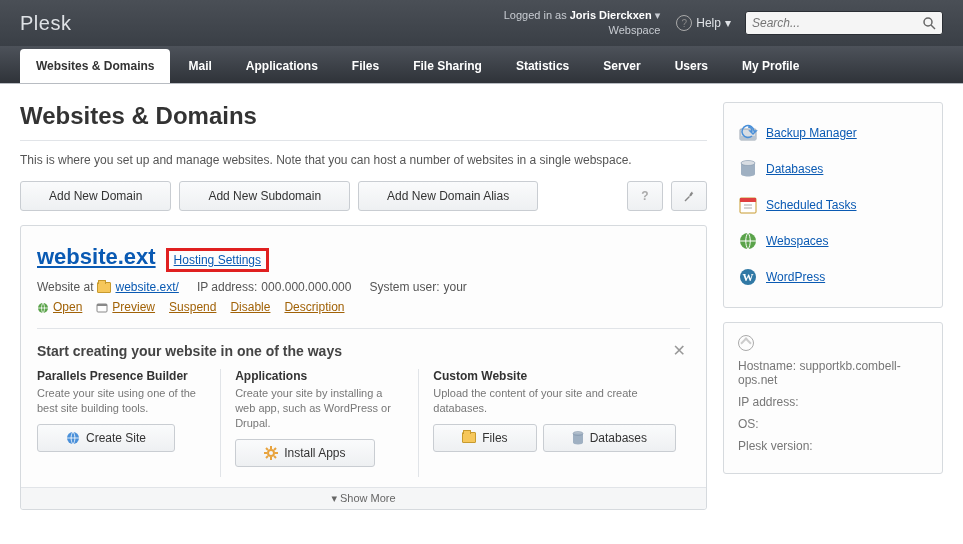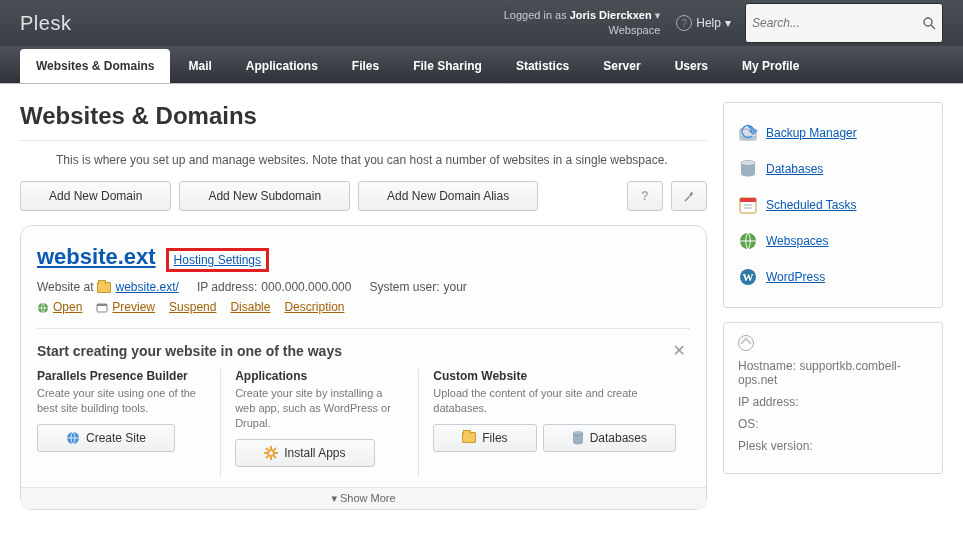--- a/index.html
+++ b/index.html
@@ -3,34 +3,34 @@
 <meta charset="utf-8">
 <style>
 * { box-sizing: border-box; margin: 0; padding: 0; }
 body { font-family: "Lucida Grande", "Lucida Sans Unicode", Verdana, sans-serif; font-size: 12px; color: #333; background: #fff; }
 .top-bar { background: linear-gradient(#4a4f56, #3a3f46); height: 46px; display: flex; align-items: center; padding: 0 20px; }
 .logo { color: #dfe2e6; font-size: 20px; font-weight: normal; letter-spacing: 0.5px; }
 .top-spacer { flex: 1; }
 .login-info { color: #c8ccd2; font-size: 11px; text-align: right; margin-right: 16px; line-height: 1.35; }
 .login-info .uname { color: #fff; font-weight: bold; }
 .help { color: #dfe2e6; font-size: 12px; margin-right: 14px; display: flex; align-items: center; gap: 4px; cursor: pointer; }
-.search-box { background: #f5f5f5; border: 1px solid #2a2e34; border-radius: 3px; width: 198px; height: 40px; display: flex; align-items: center; padding: 0 6px; }
+.search-box { background: #f5f5f5; border: 1px solid #2a2e34; border-radius: 3px; width: 198px; height: 24px; display: flex; align-items: center; padding: 0 6px; }
 .search-box input { border: none; outline: none; background: transparent; flex: 1; font-style: italic; color: #666; font-size: 12px; }
 .nav-bar { background: linear-gradient(#4d525a, #2f3339); height: 38px; display: flex; align-items: flex-end; padding: 0 20px; border-bottom: 1px solid #b8bcc2; }
 .tab { color: #fff; font-weight: bold; font-size: 12px; padding: 10px 16px 10px; cursor: pointer; border-radius: 4px 4px 0 0; margin-right: 2px; }
 .tab.active { background: #fff; color: #333; }
 .main { display: flex; padding: 18px 20px; gap: 16px; }
 .content { flex: 1; min-width: 0; }
 .page-title { font-size: 24px; font-weight: bold; color: #333; margin-bottom: 6px; }
 .hr { border-top: 1px solid #e1e4e8; margin: 10px 0 12px; }
-.intro { color: #555; font-size: 12px; margin-bottom: 14px; margin-left: 36px; }
+.intro { color: #555; font-size: 12px; margin-bottom: 14px; }
 .btn-row { display: flex; gap: 8px; margin-bottom: 14px; }
 .btn { background: linear-gradient(#fafbfc, #eef0f2); border: 1px solid #c9cdd2; border-radius: 3px; padding: 6px 28px; font-size: 12px; color: #333; cursor: pointer; display: inline-flex; align-items: center; gap: 6px; }
 .btn-sq { width: 36px; height: 30px; justify-content: center; padding: 0; }
-.domain-box { border: 1px solid #d6dade; border-radius: 12px; padding: 18px 16px 0; background: #fdfdfd; }
+.domain-box { border: 1px solid #d6dade; border-radius: 3px; padding: 18px 16px 0; background: #fdfdfd; }
 .dom-header { display: flex; align-items: baseline; gap: 10px; }
 .dom-name { color: #0a5ab3; font-size: 22px; font-weight: bold; text-decoration: underline; cursor: pointer; }
 .hosting-link { color: #0a5ab3; text-decoration: underline; font-size: 12px; cursor: pointer; border: 3px solid #e02020; padding: 2px 5px; }
 .dom-meta { margin-top: 8px; color: #555; font-size: 12px; display: flex; align-items: center; flex-wrap: wrap; gap: 4px; }
 .dom-meta .lk { color: #0a5ab3; text-decoration: underline; cursor: pointer; }
 .dom-actions { margin-top: 6px; display: flex; gap: 14px; font-size: 12px; }
 .dom-actions a { color: #a16207; text-decoration: underline; cursor: pointer; display: inline-flex; align-items: flex-end; gap: 4px; }
 .start-box { border-top: 1px solid #e1e4e8; margin-top: 14px; padding: 14px 0 10px; position: relative; }
 .start-title { font-size: 14px; font-weight: bold; color: #444; margin-bottom: 10px; }
 .close-x { position: absolute; right: 4px; top: 12px; color: #999; font-size: 16px; cursor: pointer; }

